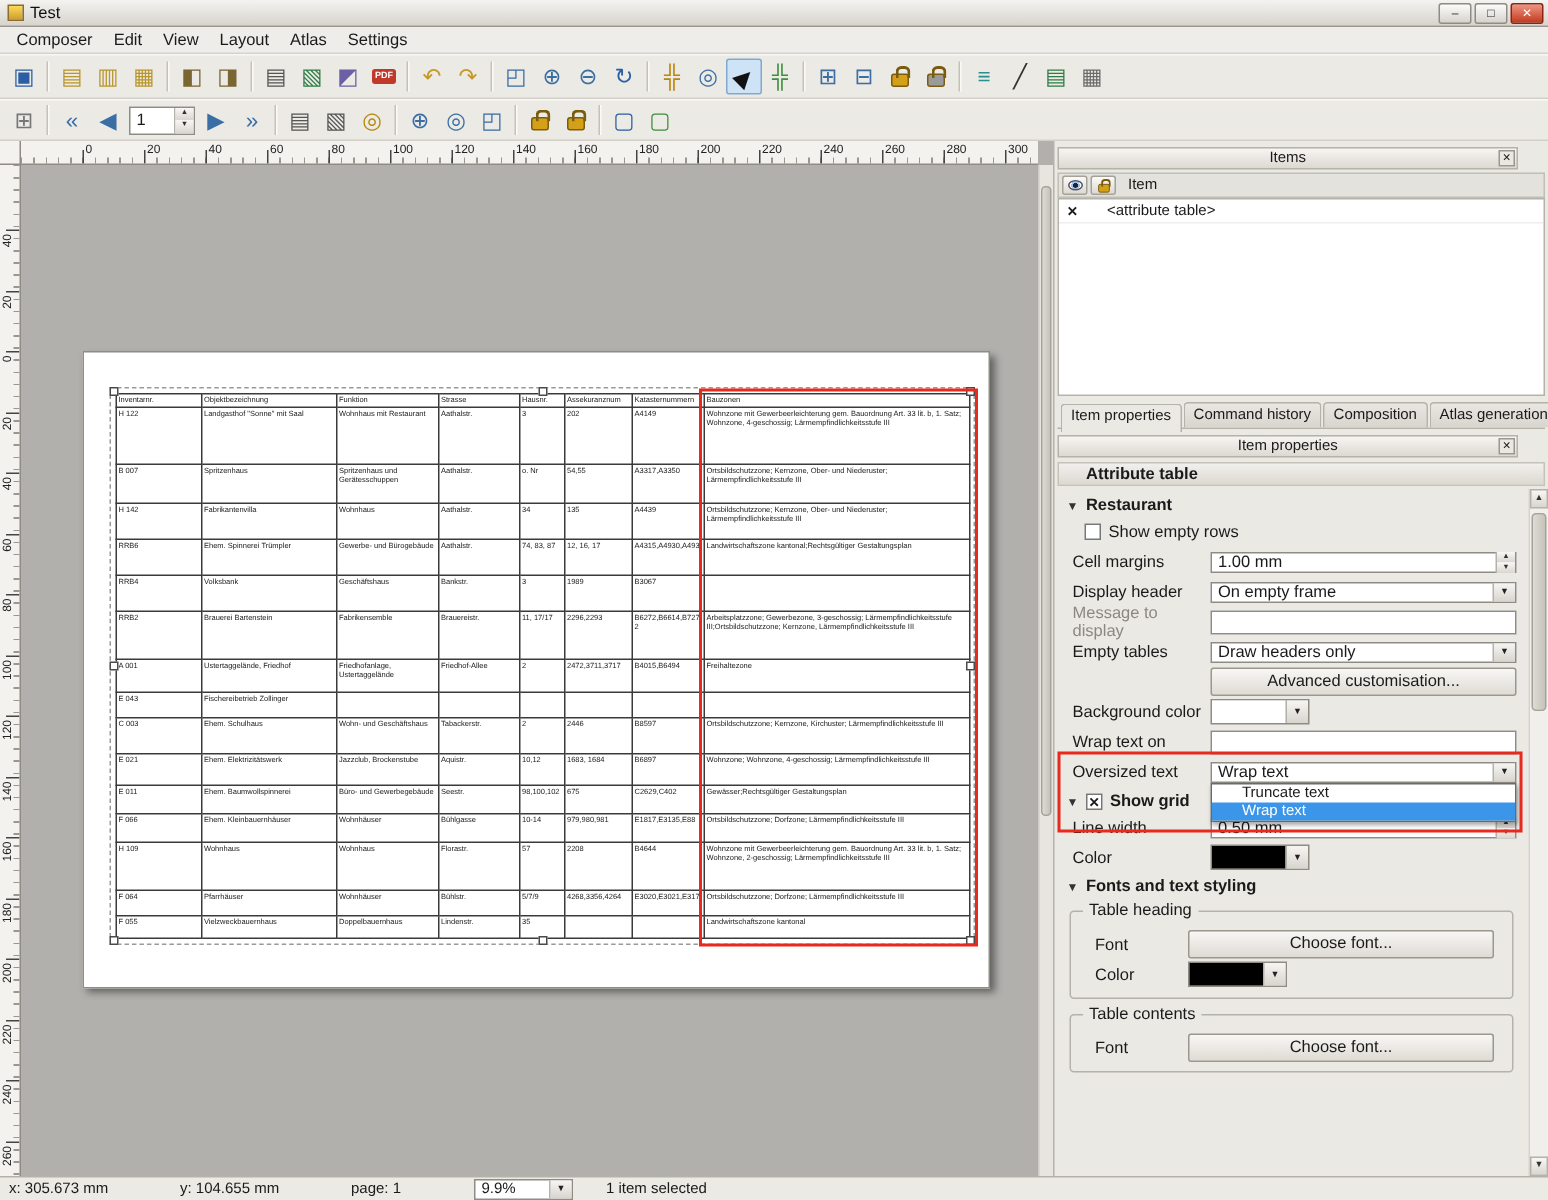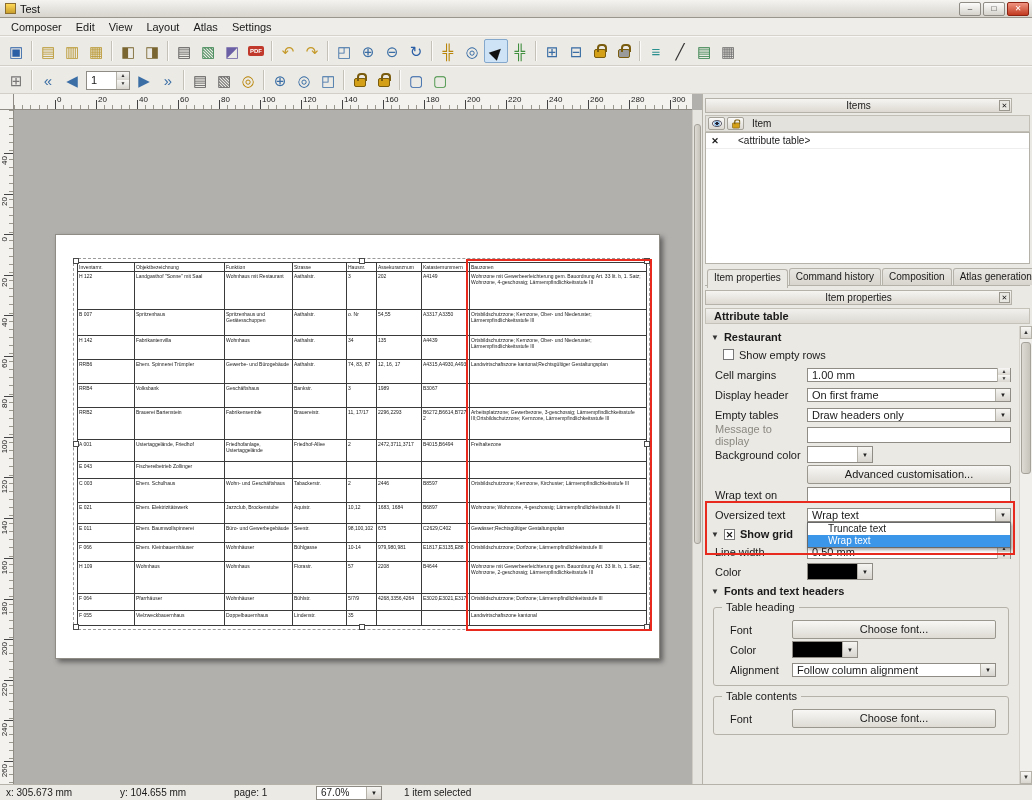--- a/index.html
+++ b/index.html
@@ -93,21 +93,21 @@
   .tree-label { font-size:10px; }
 
   #panel-tabs { position:absolute; top:172px; left:2px; right:2px; height:20px; display:flex; gap:1px;
     padding:2px 2px 0; border-bottom:1px solid #b5b2aa; }
   .tab { padding:2px 6px 0; font-size:10px; background:linear-gradient(#e9e7e2,#d8d5ce); border:1px solid #b5b2aa;
     border-bottom:none; border-radius:3px 3px 0 0; white-space:nowrap; }
   .tab.active { background:#ebe9e4; position:relative; top:1px; height:19px; }
 
   #props-title { top:196px; }
   #attr-heading { position:absolute; top:214px; left:2px; right:2px; height:16px; font-weight:bold;
-    background:linear-gradient(#f1f0ed,#dcd9d2); border:1px solid #c5c2ba; padding:1px 8px; font-size:11px; }
+    background:linear-gradient(#f1f0ed,#dcd9d2); border:1px solid #c5c2ba; padding:1px 18px; font-size:11px; }
 
   #props { position:absolute; top:232px; left:0; right:13px; bottom:0; overflow:hidden; }
   .group-head { display:flex; align-items:center; gap:5px; font-weight:bold; margin:5px 6px 3px 8px; font-size:11px; }
   .tri { font-size:8px; color:#333; }
   .prow { display:flex; align-items:center; margin:3px 8px 3px 12px; height:17px; position:relative; }
   .plabel { width:92px; flex-shrink:0; font-size:11px; }
   .plabel.dim { color:#8a8880; }
   .plabel.sm { width:62px; }
   .cb { width:11px; height:11px; background:#fff; border:1px solid #777; margin:0 5px 0 8px;
     font-size:9px; line-height:10px; text-align:center; font-weight:bold; flex-shrink:0; }
@@ -640,49 +640,49 @@
         <span class="spin-btns">
           <span class="sbtn">▲</span>
           <span class="sbtn">▼</span>
         </span>
       </div>
     </div>
 
     <div class="prow">
       <span class="plabel">Display header</span>
       <div class="combo">
-        <span class="combo-val">On first frame</span>
+        <span class="combo-val">On empty frame</span>
         <span class="combo-arrow">▼</span>
       </div>
+    </div>
+
+    <div class="prow">
+      <span class="plabel dim">Message to display</span>
+      <div class="textinput"></div>
     </div>
 
     <div class="prow">
       <span class="plabel">Empty tables</span>
       <div class="combo">
         <span class="combo-val">Draw headers only</span>
         <span class="combo-arrow">▼</span>
       </div>
     </div>
 
     <div class="prow">
-      <span class="plabel dim">Message to display</span>
-      <div class="textinput"></div>
+      <span class="plabel"></span>
+      <div class="pushbtn">Advanced customisation...</div>
     </div>
 
     <div class="prow">
       <span class="plabel">Background color</span>
       <div class="colorbtn">
         <span class="swatch" style="background: rgb(255, 255, 255);"></span>
         <span class="combo-arrow">▼</span>
       </div>
-    </div>
-
-    <div class="prow">
-      <span class="plabel"></span>
-      <div class="pushbtn">Advanced customisation...</div>
     </div>
 
     <div class="prow">
       <span class="plabel">Wrap text on</span>
       <div class="textinput"></div>
     </div>
 
     <div class="prow">
       <span class="plabel">Oversized text</span>
       <div class="combo">
@@ -716,43 +716,36 @@
     <div class="prow">
       <span class="plabel">Color</span>
       <div class="colorbtn">
         <span class="swatch" style="background: rgb(0, 0, 0);"></span>
         <span class="combo-arrow">▼</span>
       </div>
     </div>
 
     <div class="group-head">
       <span class="tri">▼</span>
-      <span>Fonts and text headers</span>
+      <span>Fonts and text styling</span>
     </div>
 
     <div class="groupbox" able="false">
       <span class="gb-title">Table heading</span>
       <div class="prow">
         <span class="plabel sm">Font</span>
         <div class="pushbtn">Choose font...</div>
       </div>
       <div class="prow">
         <span class="plabel sm">Color</span>
         <div class="colorbtn">
           <span class="swatch" style="background: rgb(0, 0, 0);"></span>
           <span class="combo-arrow">▼</span>
         </div>
       </div>
-      <div class="prow">
-        <span class="plabel sm">Alignment</span>
-        <div class="combo">
-          <span class="combo-val">Follow column alignment</span>
-          <span class="combo-arrow">▼</span>
-        </div>
-      </div>
     </div>
 
     <div class="groupbox">
       <span class="gb-title">Table contents</span>
       <div class="prow">
         <span class="plabel sm">Font</span>
         <div class="pushbtn">Choose font...</div>
       </div>
     </div>
 
@@ -763,17 +756,17 @@
     <div class="scroll-thumb" style="top:16px; height:132px; left:1px; right:1px;"></div>
     <div class="scroll-arrow" style="bottom:0;">▼</div>
   </div>
 </div>
 
 <div id="statusbar">
   <span style="width:92px;">x: 305.673 mm</span>
   <span style="width:92px;">y: 104.655 mm</span>
   <span style="width:60px;">page: 1</span>
   <div class="zoom-combo">
-    <span>67.0%</span>
+    <span>9.9%</span>
     <span class="combo-arrow">▼</span>
   </div>
   <span>1 item selected</span>
 </div>
 
 </body></html>

